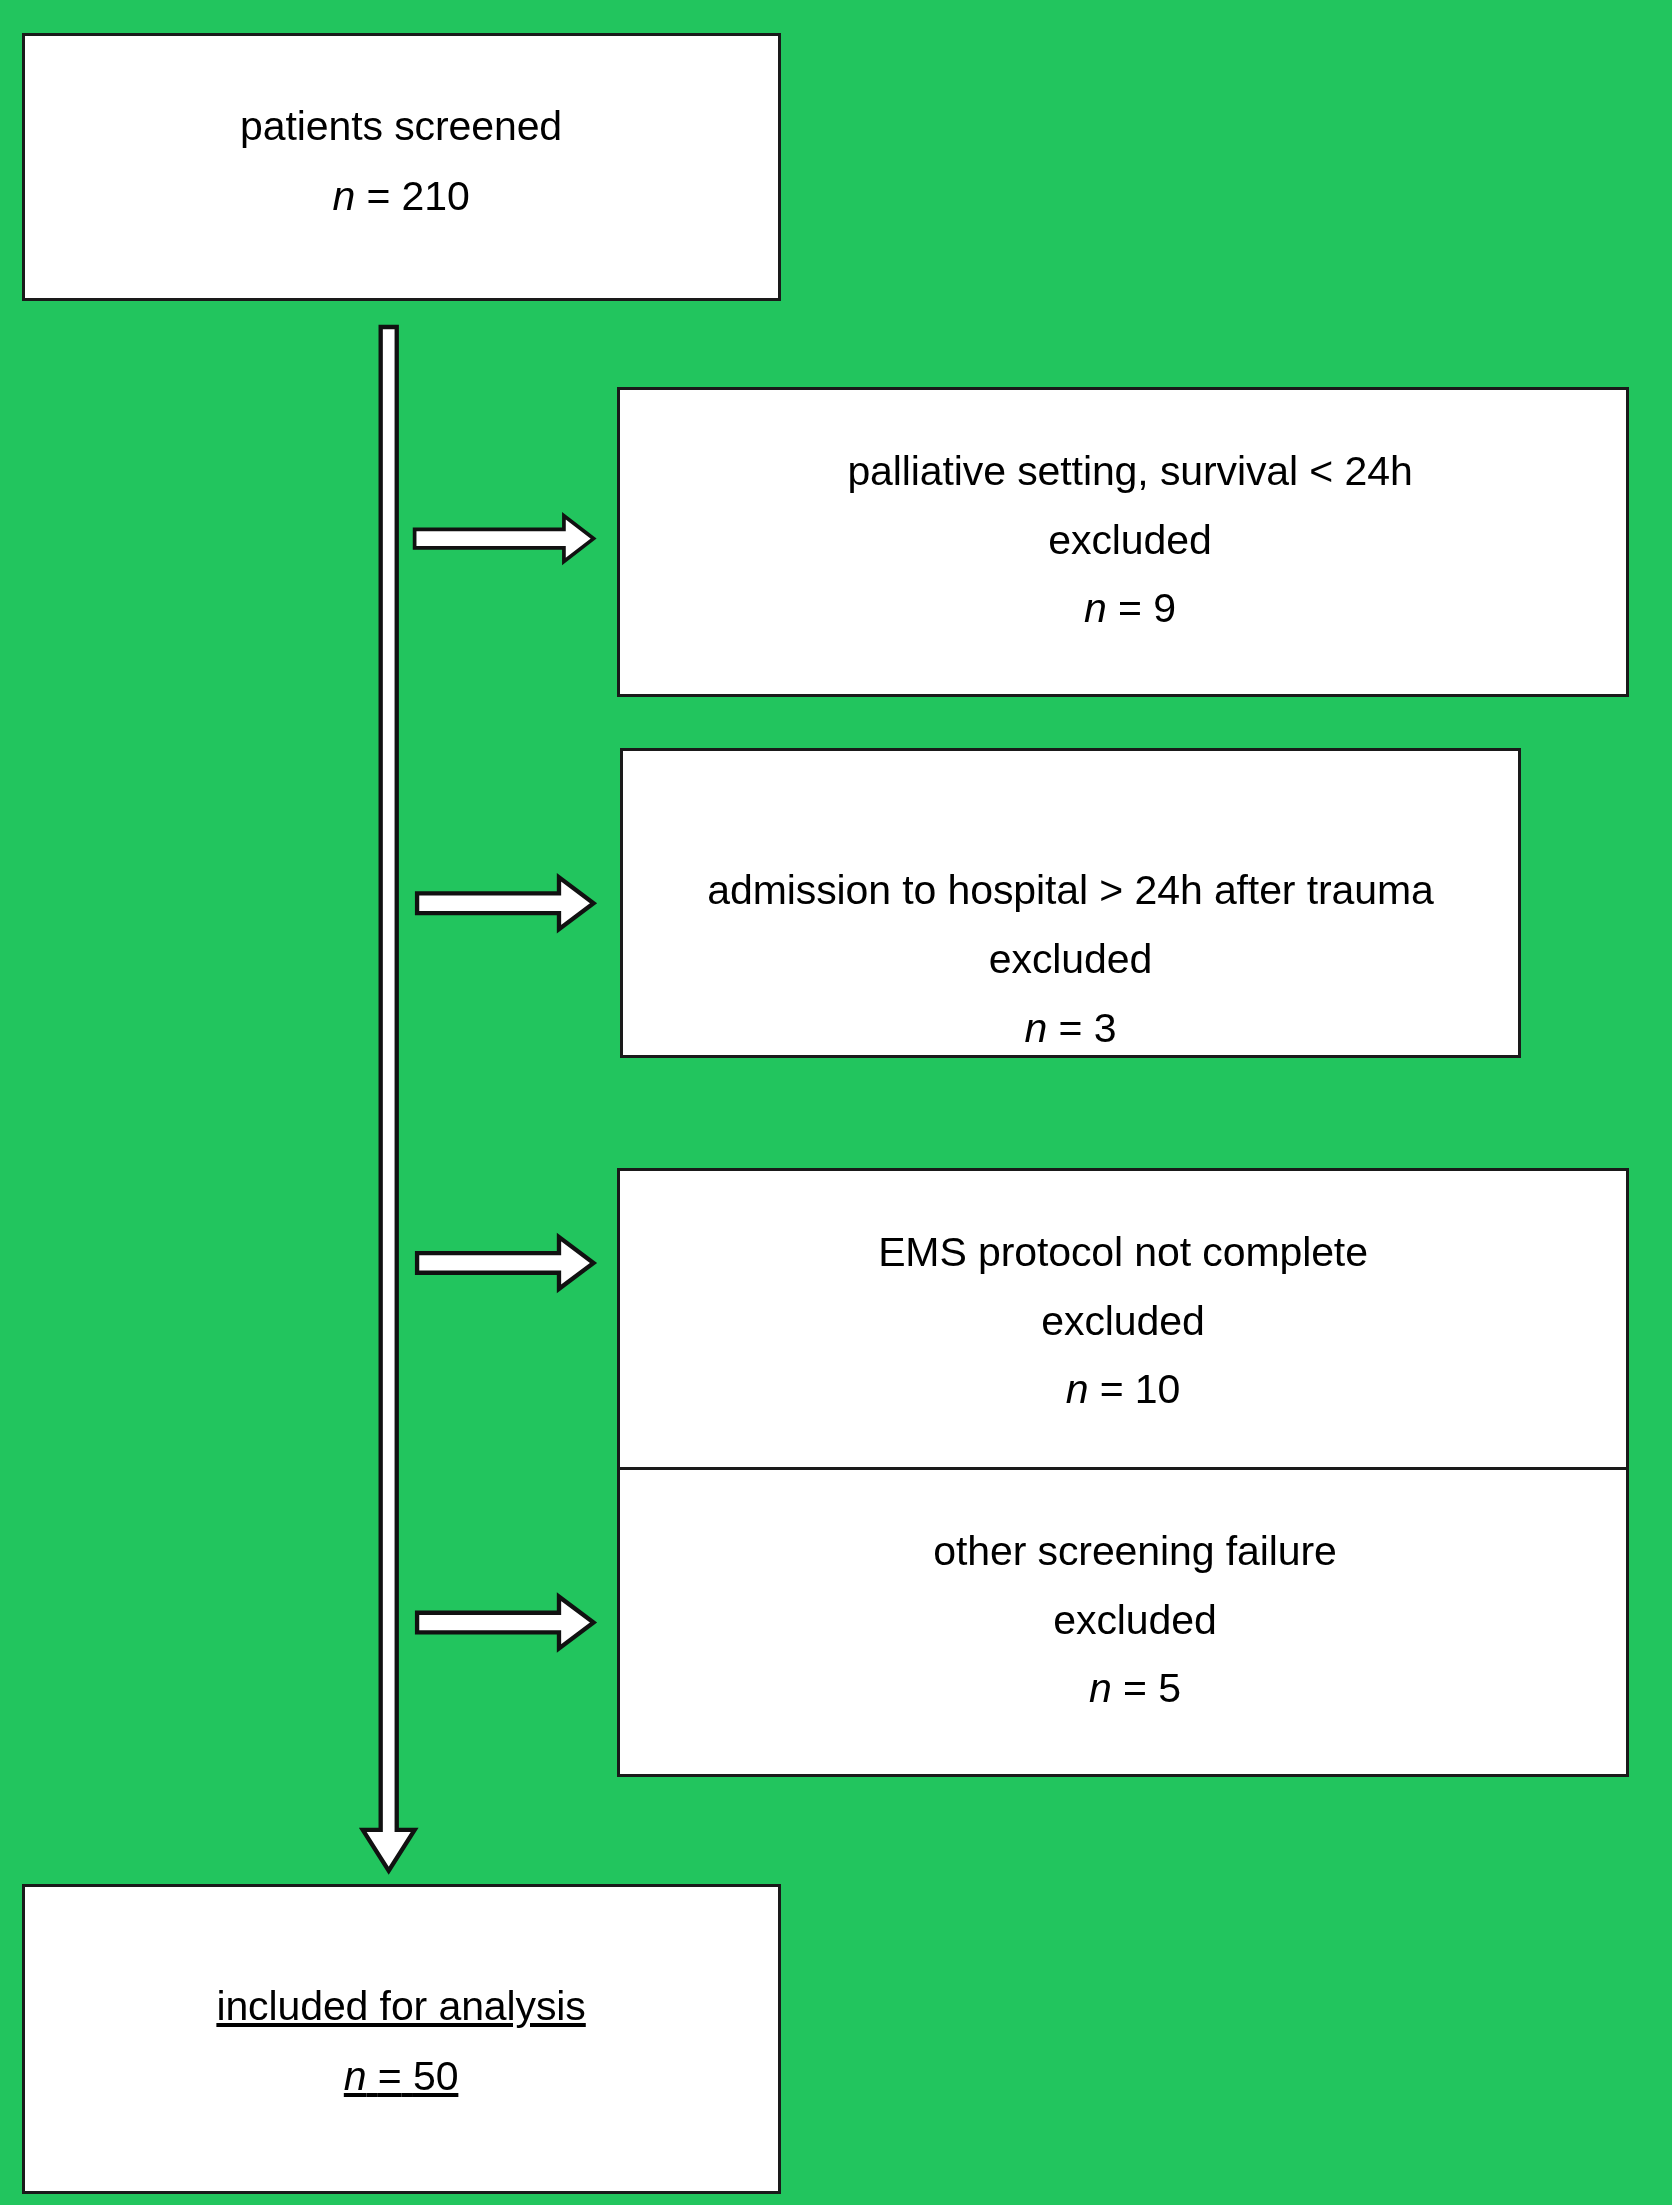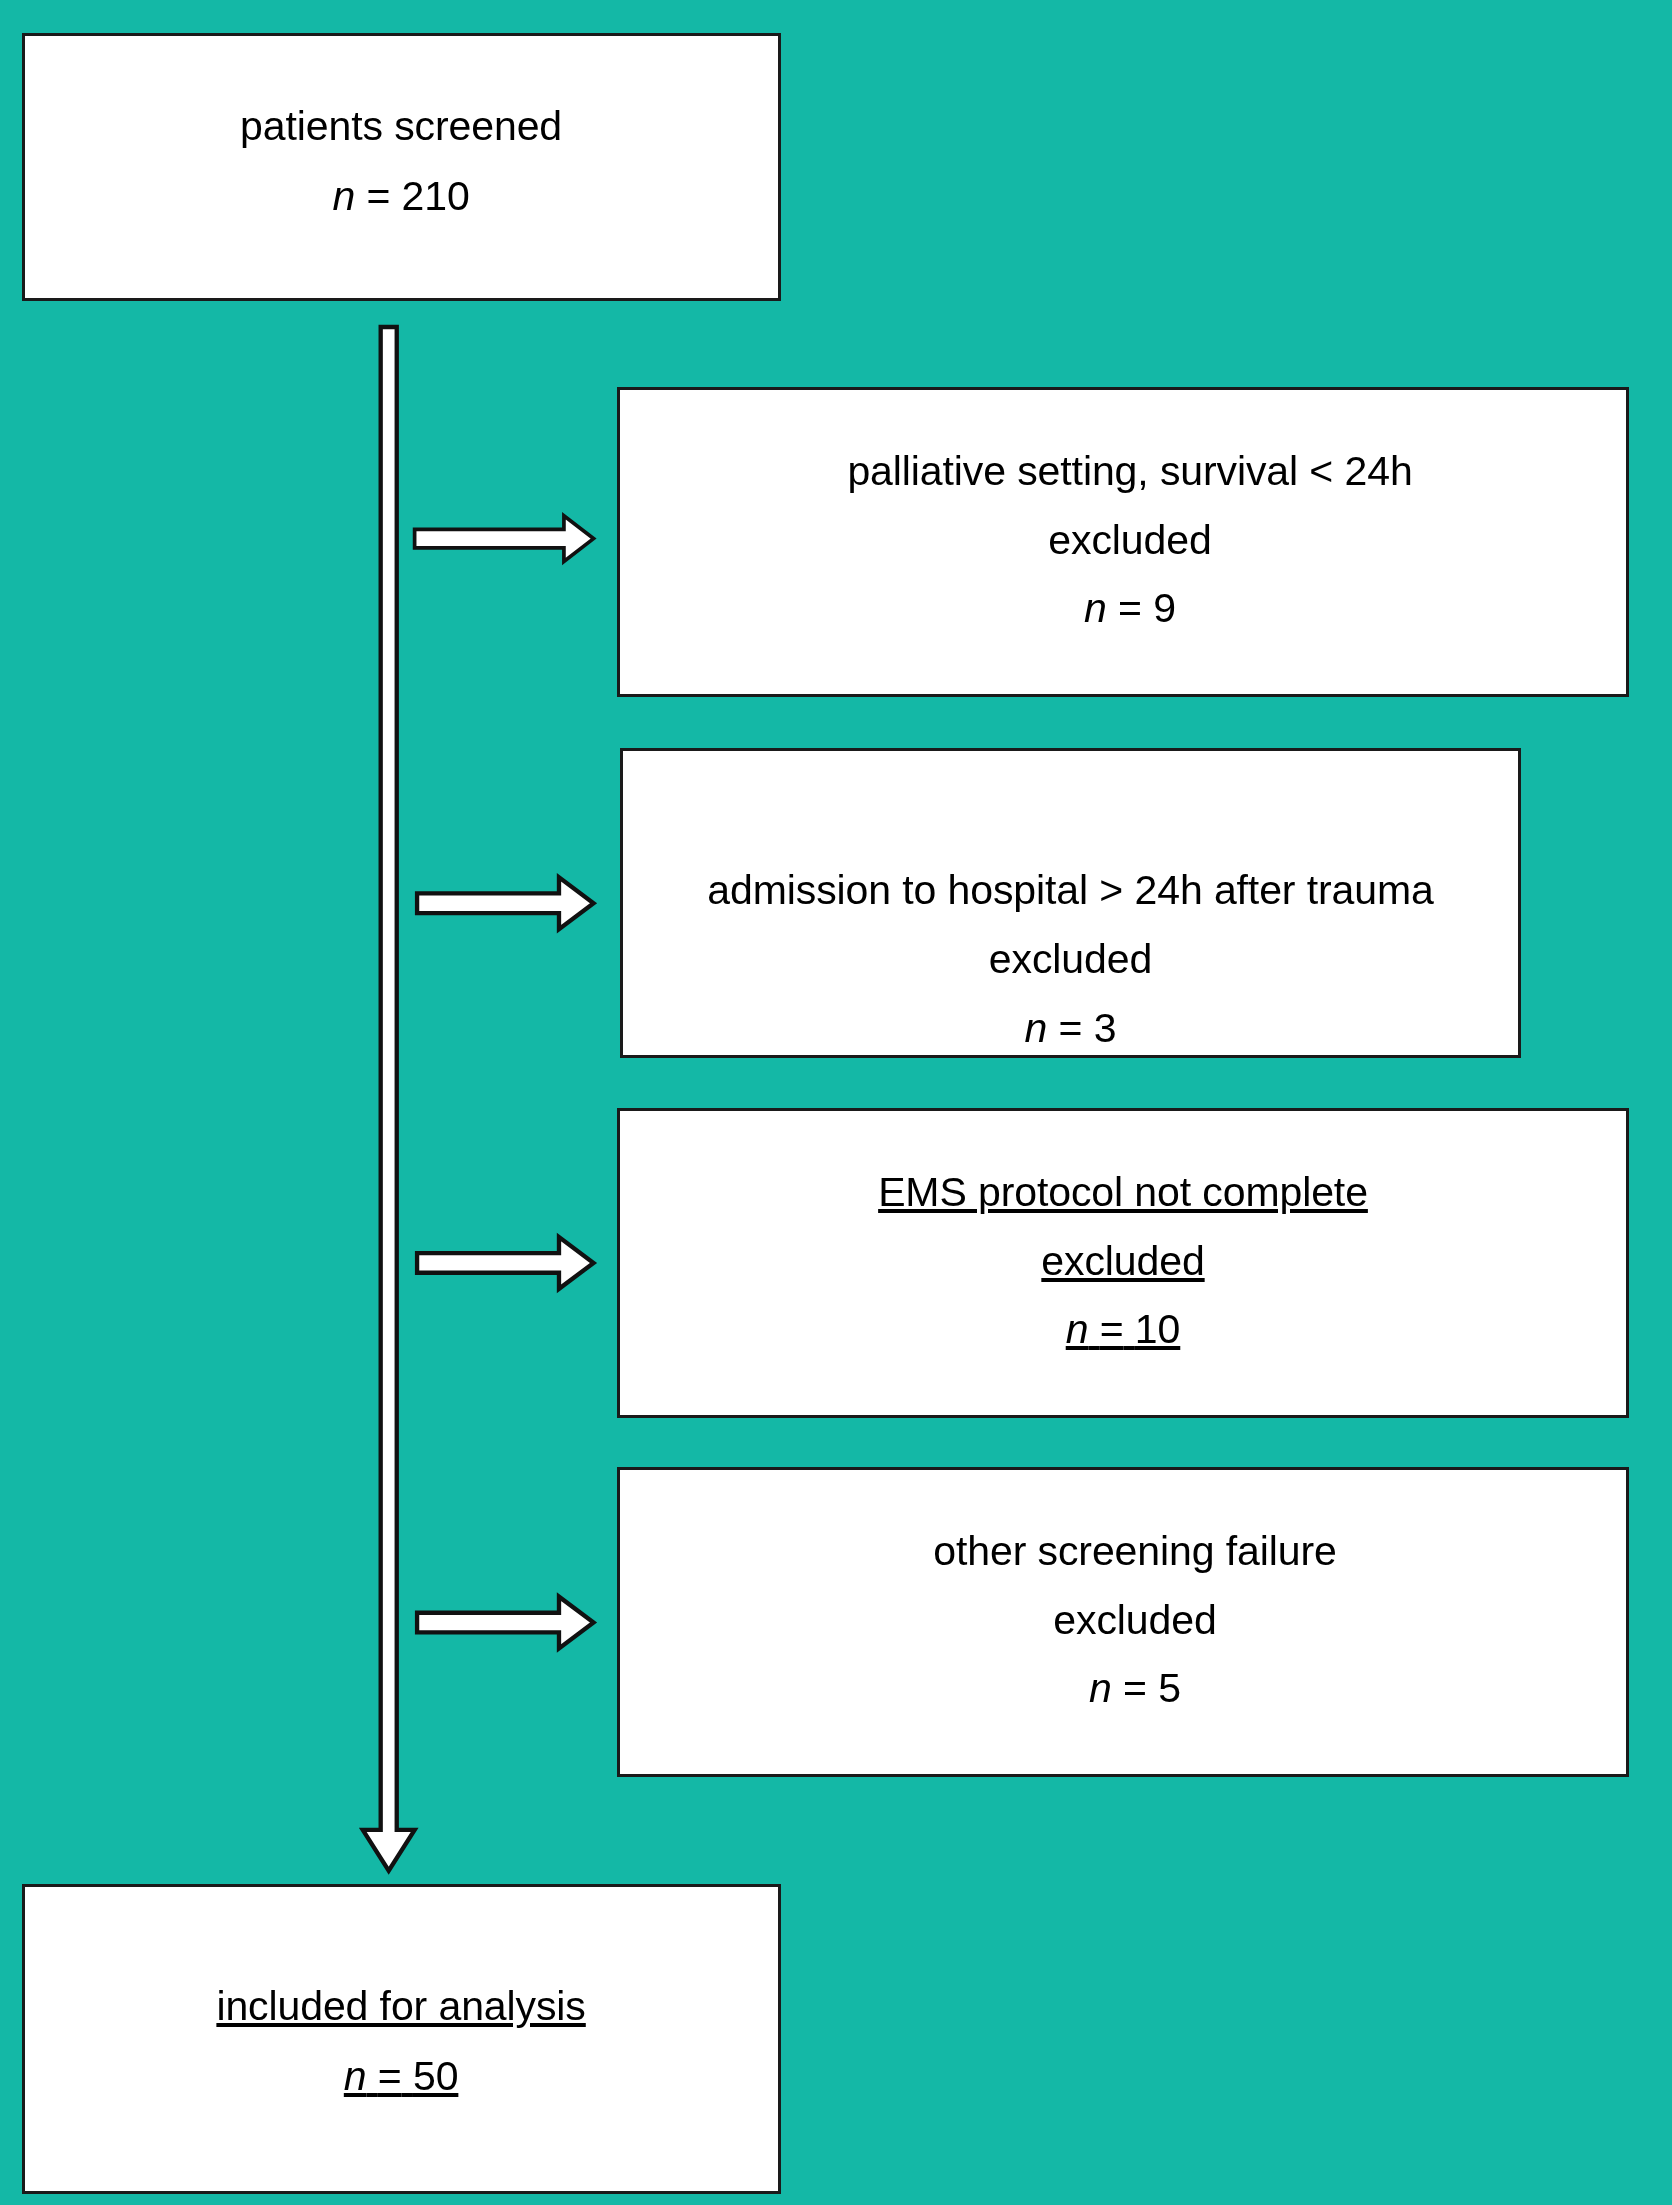--- a/index.html
+++ b/index.html
@@ -5,21 +5,21 @@
   html,body{margin:0;padding:0;background:#ffffff;}
   body{
     font-family:"Liberation Sans","DejaVu Sans",sans-serif;
     color:#000000;
     -webkit-font-smoothing:antialiased;
   }
   #page{
     position:relative;
     width:1672px;
     height:2205px;
-    background:#14b8a6;
+    background:#22c55e;
     overflow:hidden;
   }
 
   
   .node{
     position:absolute;
     box-sizing:border-box;
     background:#ffffff;
     border:3.1px solid #1a1a1a;
     display:flex;
@@ -48,21 +48,21 @@
   #box-screened .stack{ margin-top:-11px; }
 
   #box-included{
     left:21.6px;  top:1884px; width:759px; height:310px;text-decoration:underline;
   }
   #box-included .stack{ margin-top:5px; }
 
   
   #box-excl-0{ left:617px; top:387px;  width:1012px; height:310px;padding-left:14px; }
   #box-excl-1{ left:620px; top:748px; width:901px; height:310px;justify-content:flex-end; }
-  #box-excl-2{ left:617px; top:1108px; width:1012px; height:310px;text-decoration:underline; }
+  #box-excl-2{ left:617px; top:1168px; width:1012px; height:310px; }
   #box-excl-3{ left:617px; top:1467px; width:1012px; height:310px;padding-left:24px; }
 
   #box-excl-0 .stack,
   #box-excl-1 .stack,
   #box-excl-2 .stack,
   #box-excl-3 .stack{ margin-top:-3.7px; }
 
   .stack{ width:100%; }
 
   

